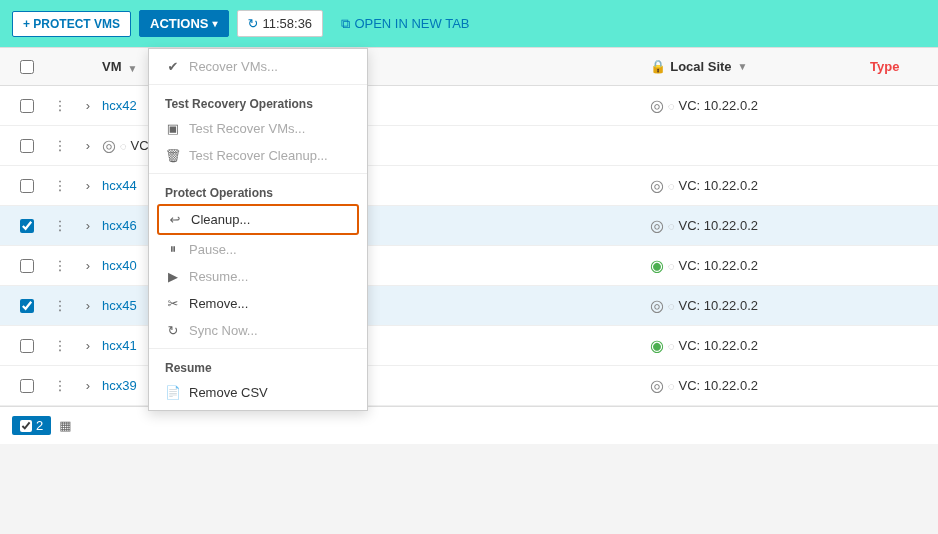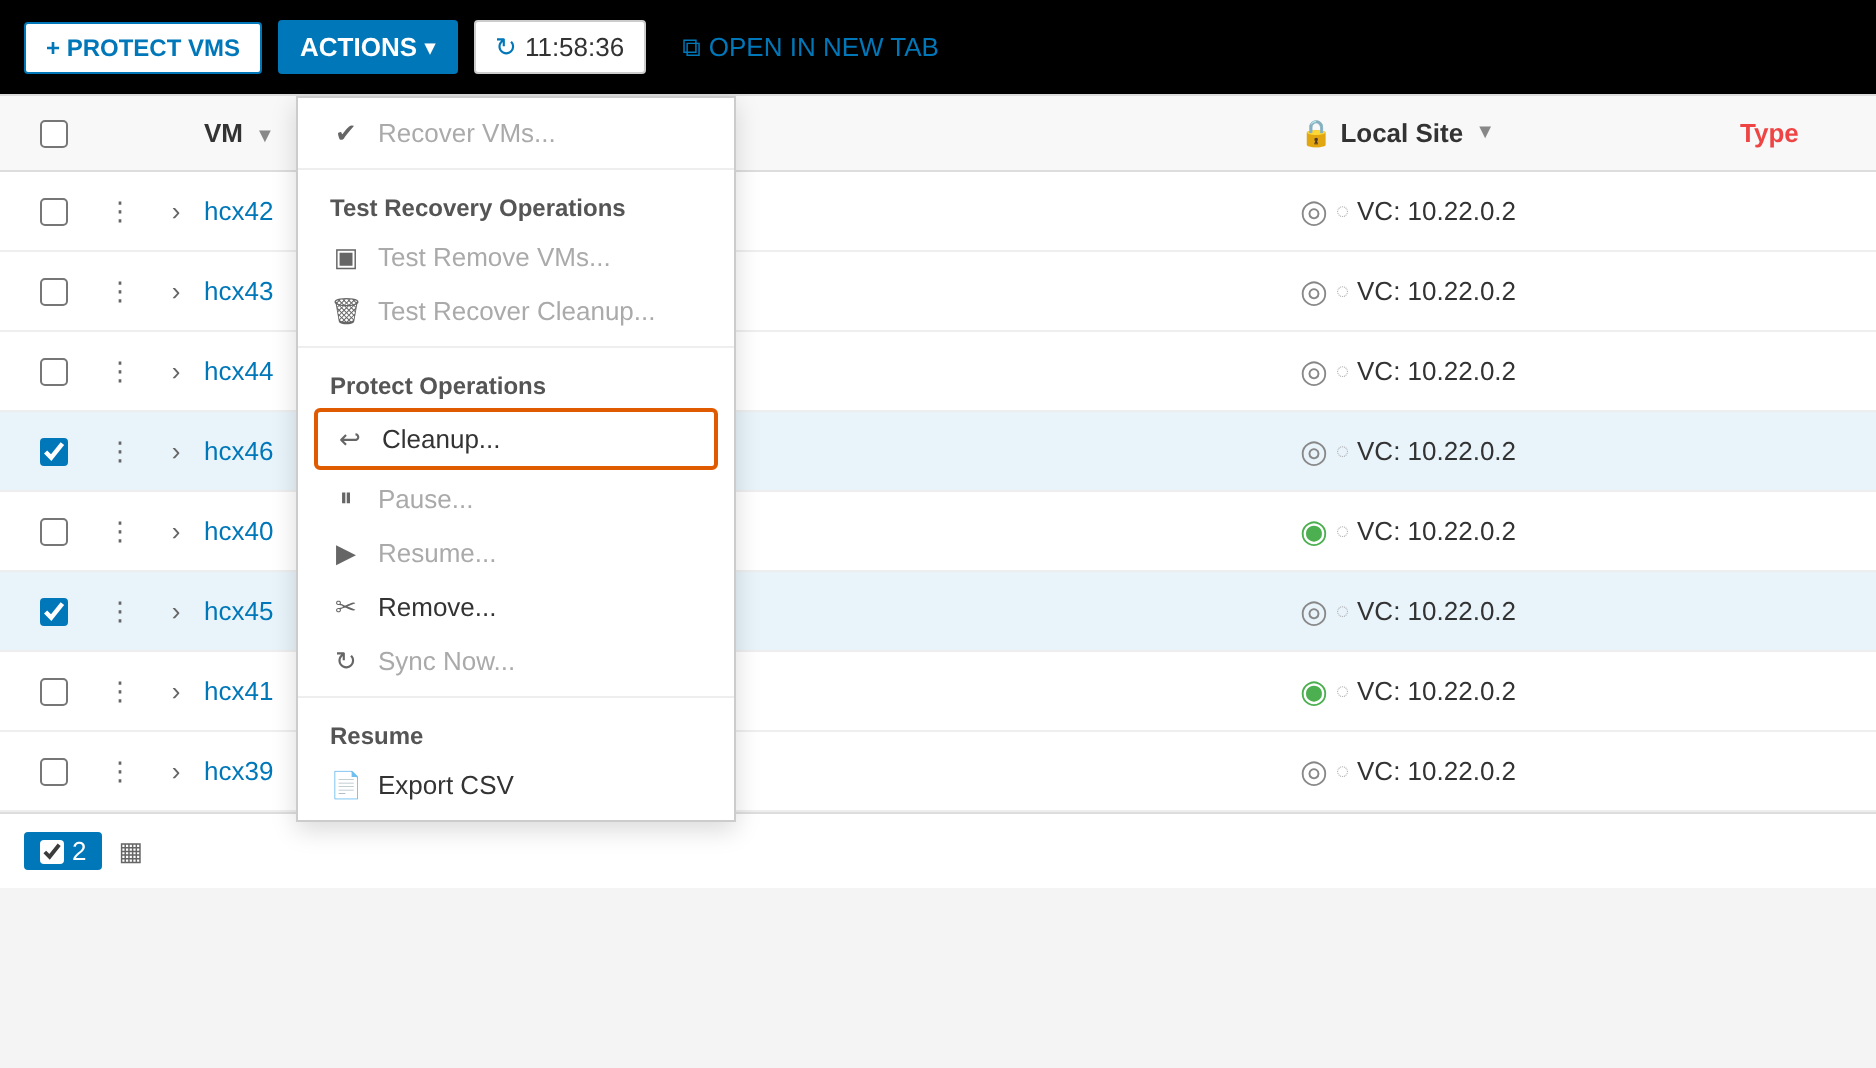--- a/index.html
+++ b/index.html
@@ -1,20 +1,20 @@
 <!DOCTYPE html>
 <html><head>
   <meta charset="utf-8">
   <style>
     * { box-sizing: border-box; margin: 0; padding: 0; font-family: Arial, sans-serif; font-size: 13px; }
     body { background: #f4f4f4; width: 938px; height: 534px; overflow: hidden; }
 
     .toolbar {
       display: flex; align-items: center; gap: 8px;
-      background: #000000; border-bottom: 1px solid #ddd;
+      background: #5eead4; border-bottom: 1px solid #ddd;
       padding: 8px 12px; height: 48px;
     }
     .btn-protect {
       display: flex; align-items: center; gap: 4px;
       border: 1px solid #0077b8; color: #0077b8; background: #fff;
       padding: 5px 10px; cursor: pointer; font-size: 12px; font-weight: bold;
       border-radius: 2px;
     }
     .btn-actions {
       display: flex; align-items: center; gap: 4px;
@@ -165,21 +165,20 @@
       <span>VC: 10.22.0.2</span>
     </div>
     <div class="cell-type"></div>
   </div>
       <div class="table-row">
     <div class="cell-check">
       <input type="checkbox" style="">
     </div>
     <div class="cell-actions">⋮</div>
     <div class="cell-expand">›</div>
-    <div class="cell-vm">hcx43</div>
     <div class="cell-site">
       <span style="color:#888;font-size:16px;">◎</span>
       <span style="color:#aaa;font-size:11px;">◌</span>
       <span>VC: 10.22.0.2</span>
     </div>
     <div class="cell-type"></div>
   </div>
       <div class="table-row">
     <div class="cell-check">
       <input type="checkbox" style="">
@@ -269,21 +268,21 @@
 
 <div class="dropdown-menu" id="dropdown-menu">
     <div class="menu-item disabled">
       <span class="menu-icon">✔</span>
       <span>Recover VMs...</span>
     </div>
     <div class="menu-divider"></div>
     <div class="menu-section-title">Test Recovery Operations</div>
     <div class="menu-item disabled">
       <span class="menu-icon">▣</span>
-      <span>Test Remove VMs...</span>
+      <span>Test Recover VMs...</span>
     </div>
     <div class="menu-item disabled">
       <span class="menu-icon">🗑</span>
       <span>Test Recover Cleanup...</span>
     </div>
     <div class="menu-divider"></div>
     <div class="menu-section-title">Protect Operations</div>
     <div class="menu-item highlighted">
       <span class="menu-icon">↩</span>
       <span>Cleanup...</span>
@@ -301,21 +300,21 @@
       <span>Remove...</span>
     </div>
     <div class="menu-item disabled">
       <span class="menu-icon">↻</span>
       <span>Sync Now...</span>
     </div>
     <div class="menu-divider"></div>
     <div class="menu-section-title">Resume</div>
     <div class="menu-item">
       <span class="menu-icon">📄</span>
-      <span>Export CSV</span>
+      <span>Remove CSV</span>
     </div>
   </div>
 
 <div class="footer">
   <div class="footer-badge">
     <input type="checkbox" class="checkbox-blue" checked="" style="accent-color: rgb(255, 255, 255); width: 12px; height: 12px;">
     <span>2</span>
   </div>
   <span style="color:#666;">▦</span>
 </div>

